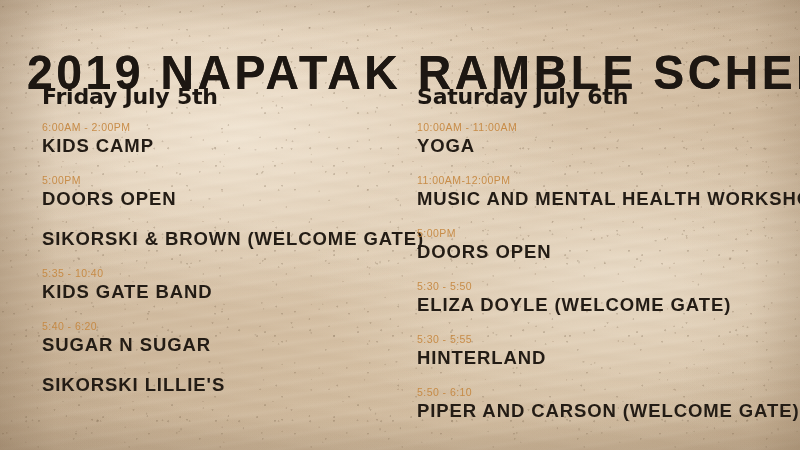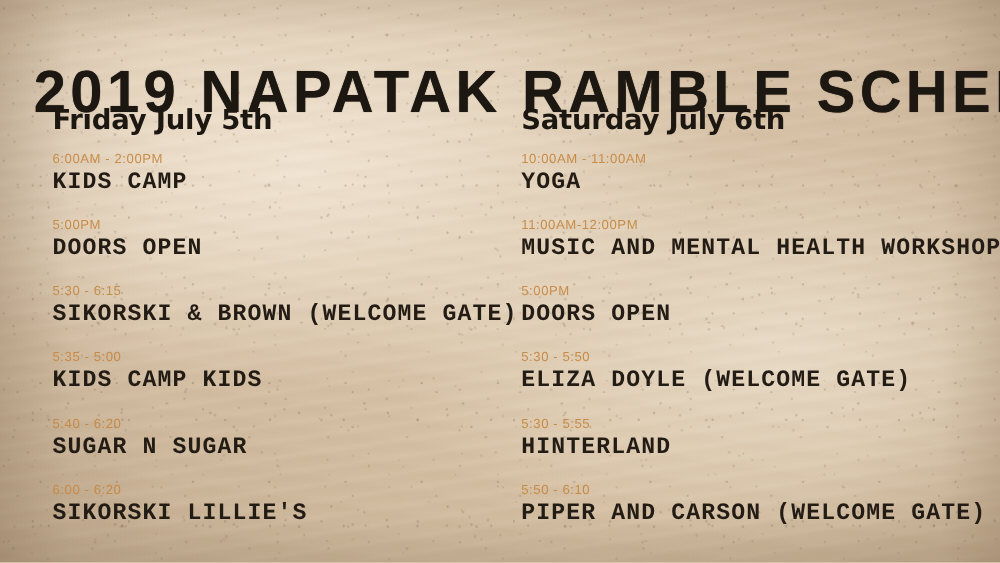--- a/index.html
+++ b/index.html
@@ -188,21 +188,21 @@
     font-size: 10.5px;
     line-height: 13px;
     letter-spacing: 0.45px;
     color: #c6873f;
     opacity: 0.92;
     white-space: nowrap;
   }
 
   .event-name {
     display: block;
-    font-family: Liberation Mono, monospace;
+    font-family: Liberation Sans, sans-serif;
     font-weight: 700;
     font-size: 18.5px;
     line-height: 23px;
     letter-spacing: 0.9px;
     color: #231c15;
     white-space: nowrap;
     transform: scaleY(1.02);
     transform-origin: left center;
   }
 </style>
@@ -229,33 +229,31 @@
         <ul class="event-list">
           <li class="event-item">
             <span class="event-time">6:00AM - 2:00PM</span>
             <span class="event-name">KIDS CAMP</span>
           </li>
           <li class="event-item">
             <span class="event-time">5:00PM</span>
             <span class="event-name">DOORS OPEN</span>
           </li>
           <li class="event-item">
-            <span class="event-time">5:30 - 6:15</span>
             <span class="event-name">SIKORSKI &amp; BROWN (WELCOME GATE)</span>
           </li>
           <li class="event-item">
-            <span class="event-time">5:35 - 5:00</span>
-            <span class="event-name">KIDS CAMP KIDS</span>
+            <span class="event-time">5:35 - 10:40</span>
+            <span class="event-name">KIDS GATE BAND</span>
           </li>
           <li class="event-item">
             <span class="event-time">5:40 - 6:20</span>
             <span class="event-name">SUGAR N SUGAR</span>
           </li>
           <li class="event-item">
-            <span class="event-time">6:00 - 6:20</span>
             <span class="event-name">SIKORSKI LILLIE'S</span>
           </li>
         </ul>
       </div>
 
       <div class="day-column saturday">
         <h2 class="day-heading">Saturday July 6th</h2>
 
         <ul class="event-list">
           <li class="event-item">

